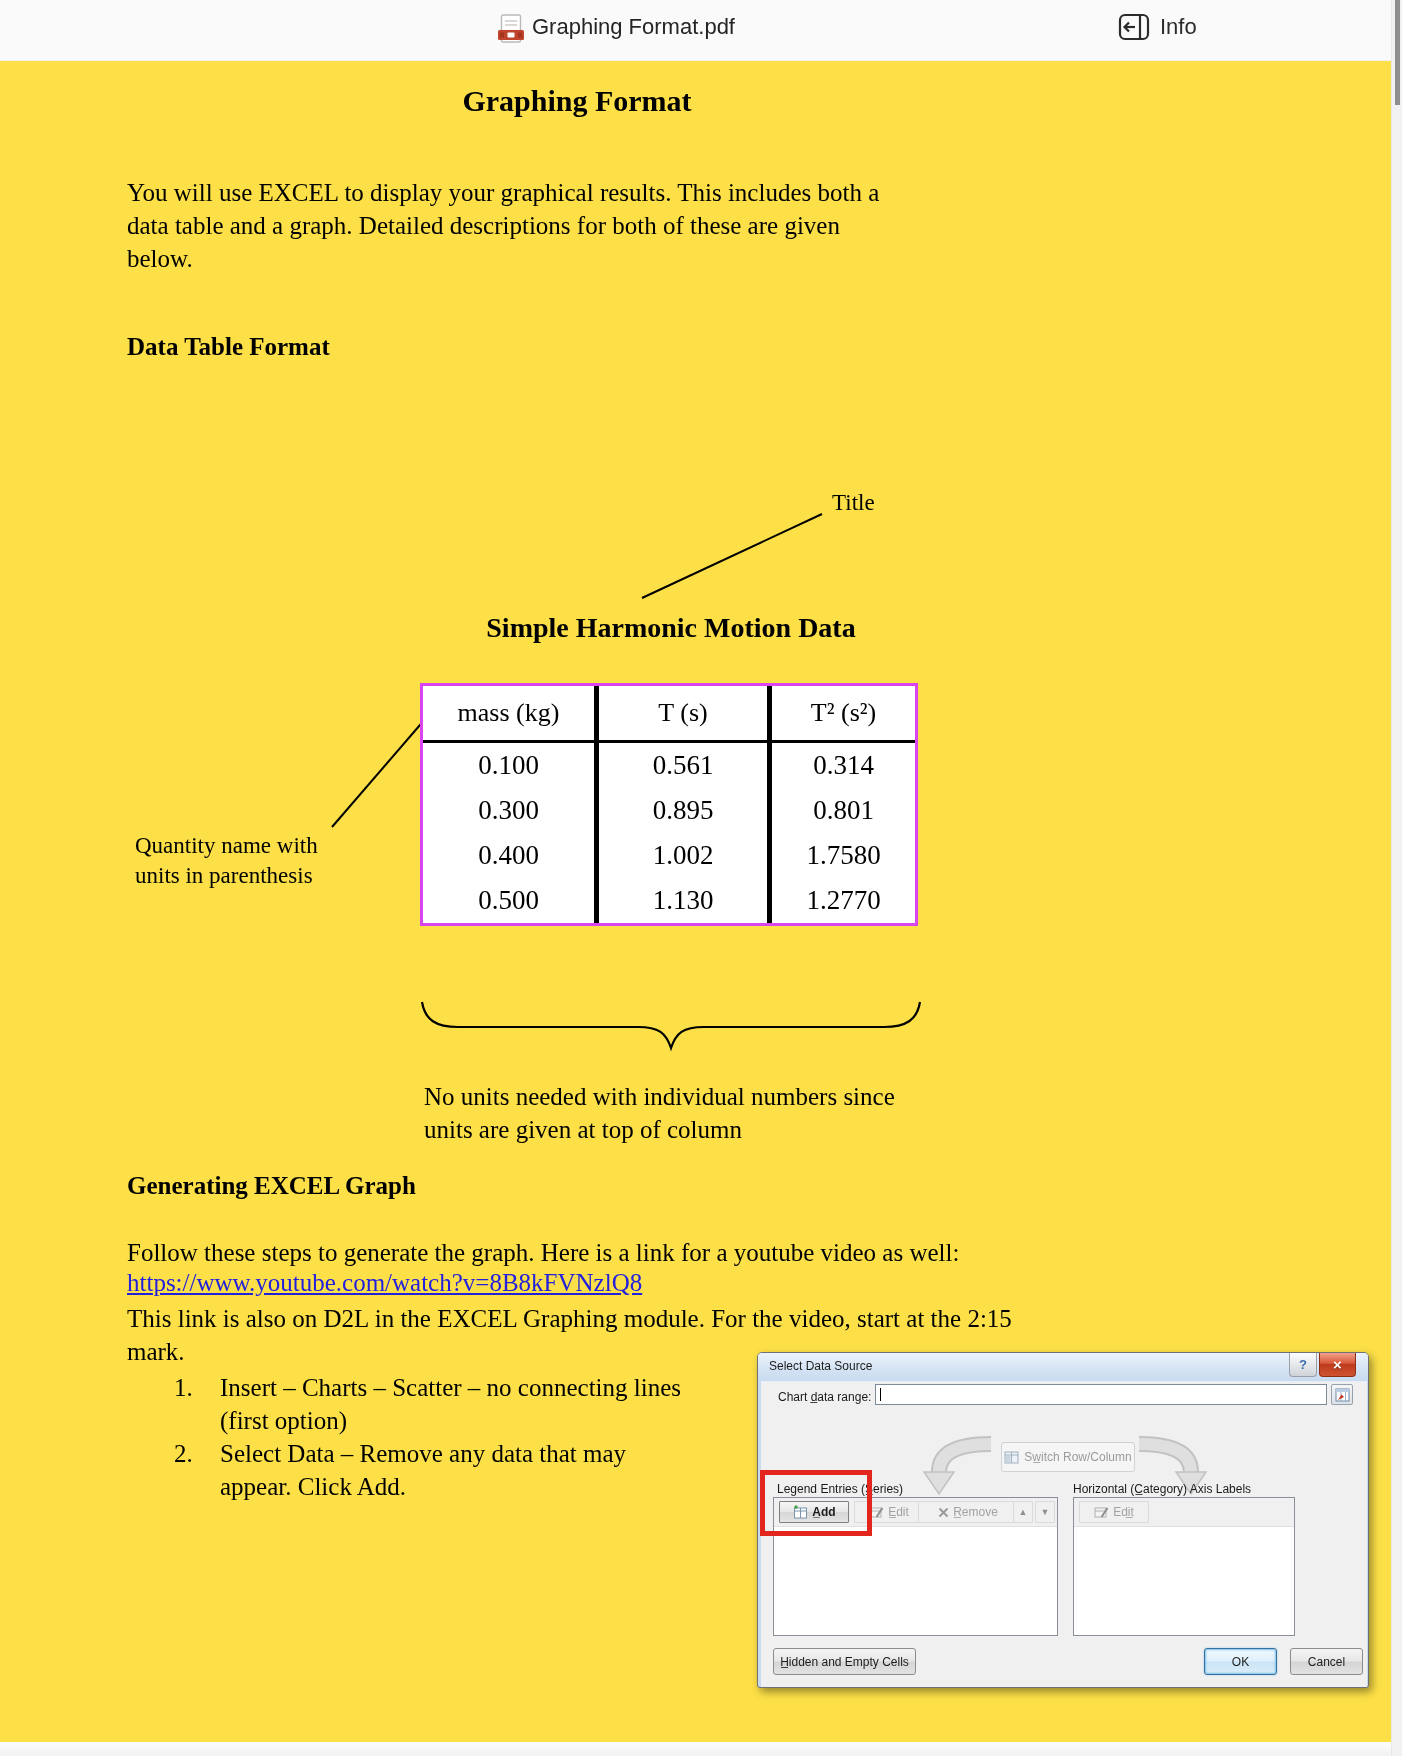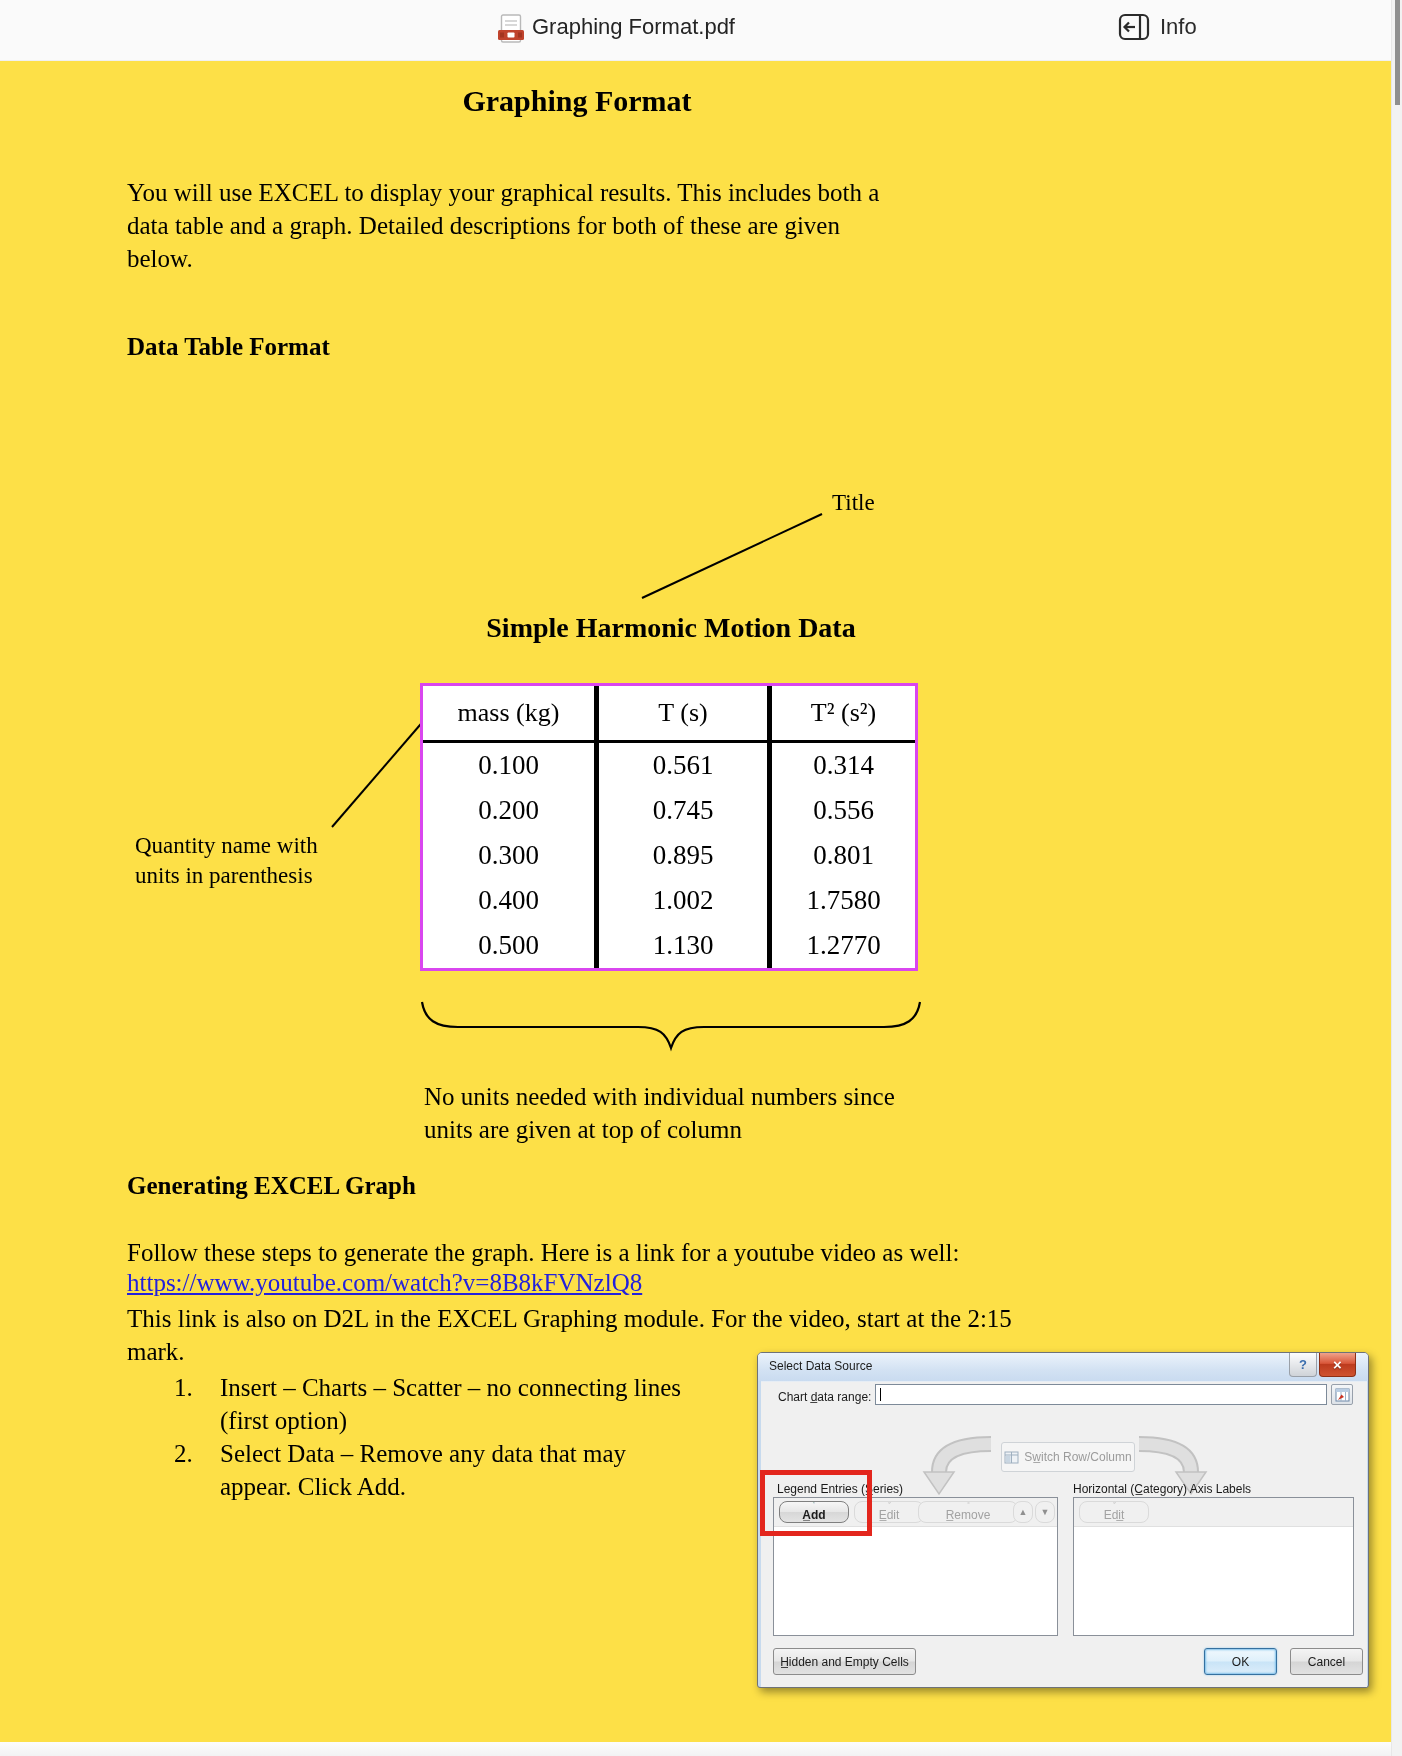--- a/index.html
+++ b/index.html
@@ -63,22 +63,22 @@
   .range-pick{position:absolute;left:570px;top:2px;width:22px;height:21px;box-sizing:border-box;
               border:1px solid #98a0ab;border-radius:2px;background:linear-gradient(#f4f6f8,#dde2e8);
               display:flex;align-items:center;justify-content:center;cursor:pointer;}
   .switch-btn{position:absolute;left:240px;top:60px;width:134px;height:30px;box-sizing:border-box;
               border:1px solid #cfd3d7;border-radius:3px;background:#f5f5f5;color:#9b9b9b;
               font-size:12px;display:flex;align-items:center;justify-content:center;gap:5px;}
   .listbox{position:absolute;top:115px;width:285px;height:139px;background:#fff;
            border:1px solid #8a9099;box-sizing:border-box;}
   .list-toolbar{position:absolute;left:0;top:0;right:0;height:28px;background:#f0f0f0;
                 border-bottom:1px solid #e0e0e0;}
-  .tb-btn{position:absolute;top:3px;height:22px;box-sizing:border-box;border-radius:8px;
-          font-size:12px;display:flex;align-items:center;justify-content:center;gap:4px;flex-direction:column;}
+  .tb-btn{position:absolute;top:3px;height:22px;box-sizing:border-box;border-radius:1px;
+          font-size:12px;display:flex;align-items:center;justify-content:center;gap:4px;}
   .tb-enabled{border:1px solid #7f7f7f;background:linear-gradient(#f6f6f6,#e7e7e7 48%,#d7d7d7 52%,#e3e3e3);
               color:#1c1c1c;font-weight:bold;cursor:pointer;}
   .tb-disabled{border:1px solid #dadada;background:#f0f0f0;color:#a2a2a2;}
   .std-btn{position:absolute;top:266px;height:27px;box-sizing:border-box;border:1px solid #8c8c8c;
            border-radius:3px;background:linear-gradient(#f4f4f4,#e7e7e7 48%,#d5d5d5 52%,#e2e2e2);
            font-size:12px;color:#1c1c1c;display:flex;align-items:center;justify-content:center;cursor:pointer;}
   .ok-focus{border:1px solid #35709f;box-shadow:0 0 2px 1px #7fc0ea inset,0 0 2px #8ec7ec;
             background:linear-gradient(#f0f8fd,#dff0fb 48%,#c9e4f7 52%,#dcedfa);}
   .red-box{position:absolute;left:2px;top:117px;width:112px;height:66px;
            border:5px solid #e3261d;box-sizing:border-box;z-index:5;}
@@ -137,25 +137,20 @@
       <div class="shm-cell c1">mass (kg)</div>
       <div class="shm-cell c2">T (s)</div>
       <div class="shm-cell c3">T² (s²)</div>
     </div>
     <div class="shm-row data">
       <div class="shm-cell c1">0.100</div>
       <div class="shm-cell c2">0.561</div>
       <div class="shm-cell c3">0.314</div>
     </div>
     <div class="shm-row data">
-      <div class="shm-cell c1">0.200</div>
-      <div class="shm-cell c2">0.745</div>
-      <div class="shm-cell c3">0.556</div>
-    </div>
-    <div class="shm-row data">
       <div class="shm-cell c1">0.300</div>
       <div class="shm-cell c2">0.895</div>
       <div class="shm-cell c3">0.801</div>
     </div>
     <div class="shm-row data">
       <div class="shm-cell c1">0.400</div>
       <div class="shm-cell c2">1.002</div>
       <div class="shm-cell c3">1.7580</div>
     </div>
     <div class="shm-row data">
@@ -267,21 +262,21 @@
           </div>
           <div class="tb-btn tb-disabled" style="left:239px;width:20px;">
             <span class="updown">▲</span>
           </div>
           <div class="tb-btn tb-disabled" style="left:261px;width:20px;">
             <span class="updown">▼</span>
           </div>
         </div>
       </div>
 
-      <div class="listbox" style="left:312px;width:281px;">
+      <div class="listbox" style="left:312px;width:222px;">
         <div class="list-toolbar">
           <div class="tb-btn tb-disabled" style="left:5px;width:70px;">
             <svg width="15" height="13" viewBox="0 0 15 13">
               <rect x="1" y="2" width="11" height="9" fill="#f4f4f4" stroke="#b0b0b0" stroke-width="1"></rect>
               <line x1="1" y1="5" x2="12" y2="5" stroke="#b0b0b0" stroke-width="1"></line>
               <line x1="13.5" y1="2" x2="7.5" y2="11" stroke="#8c8c8c" stroke-width="2"></line>
             </svg>
             <span>Edi̲t</span>
           </div>
         </div>

